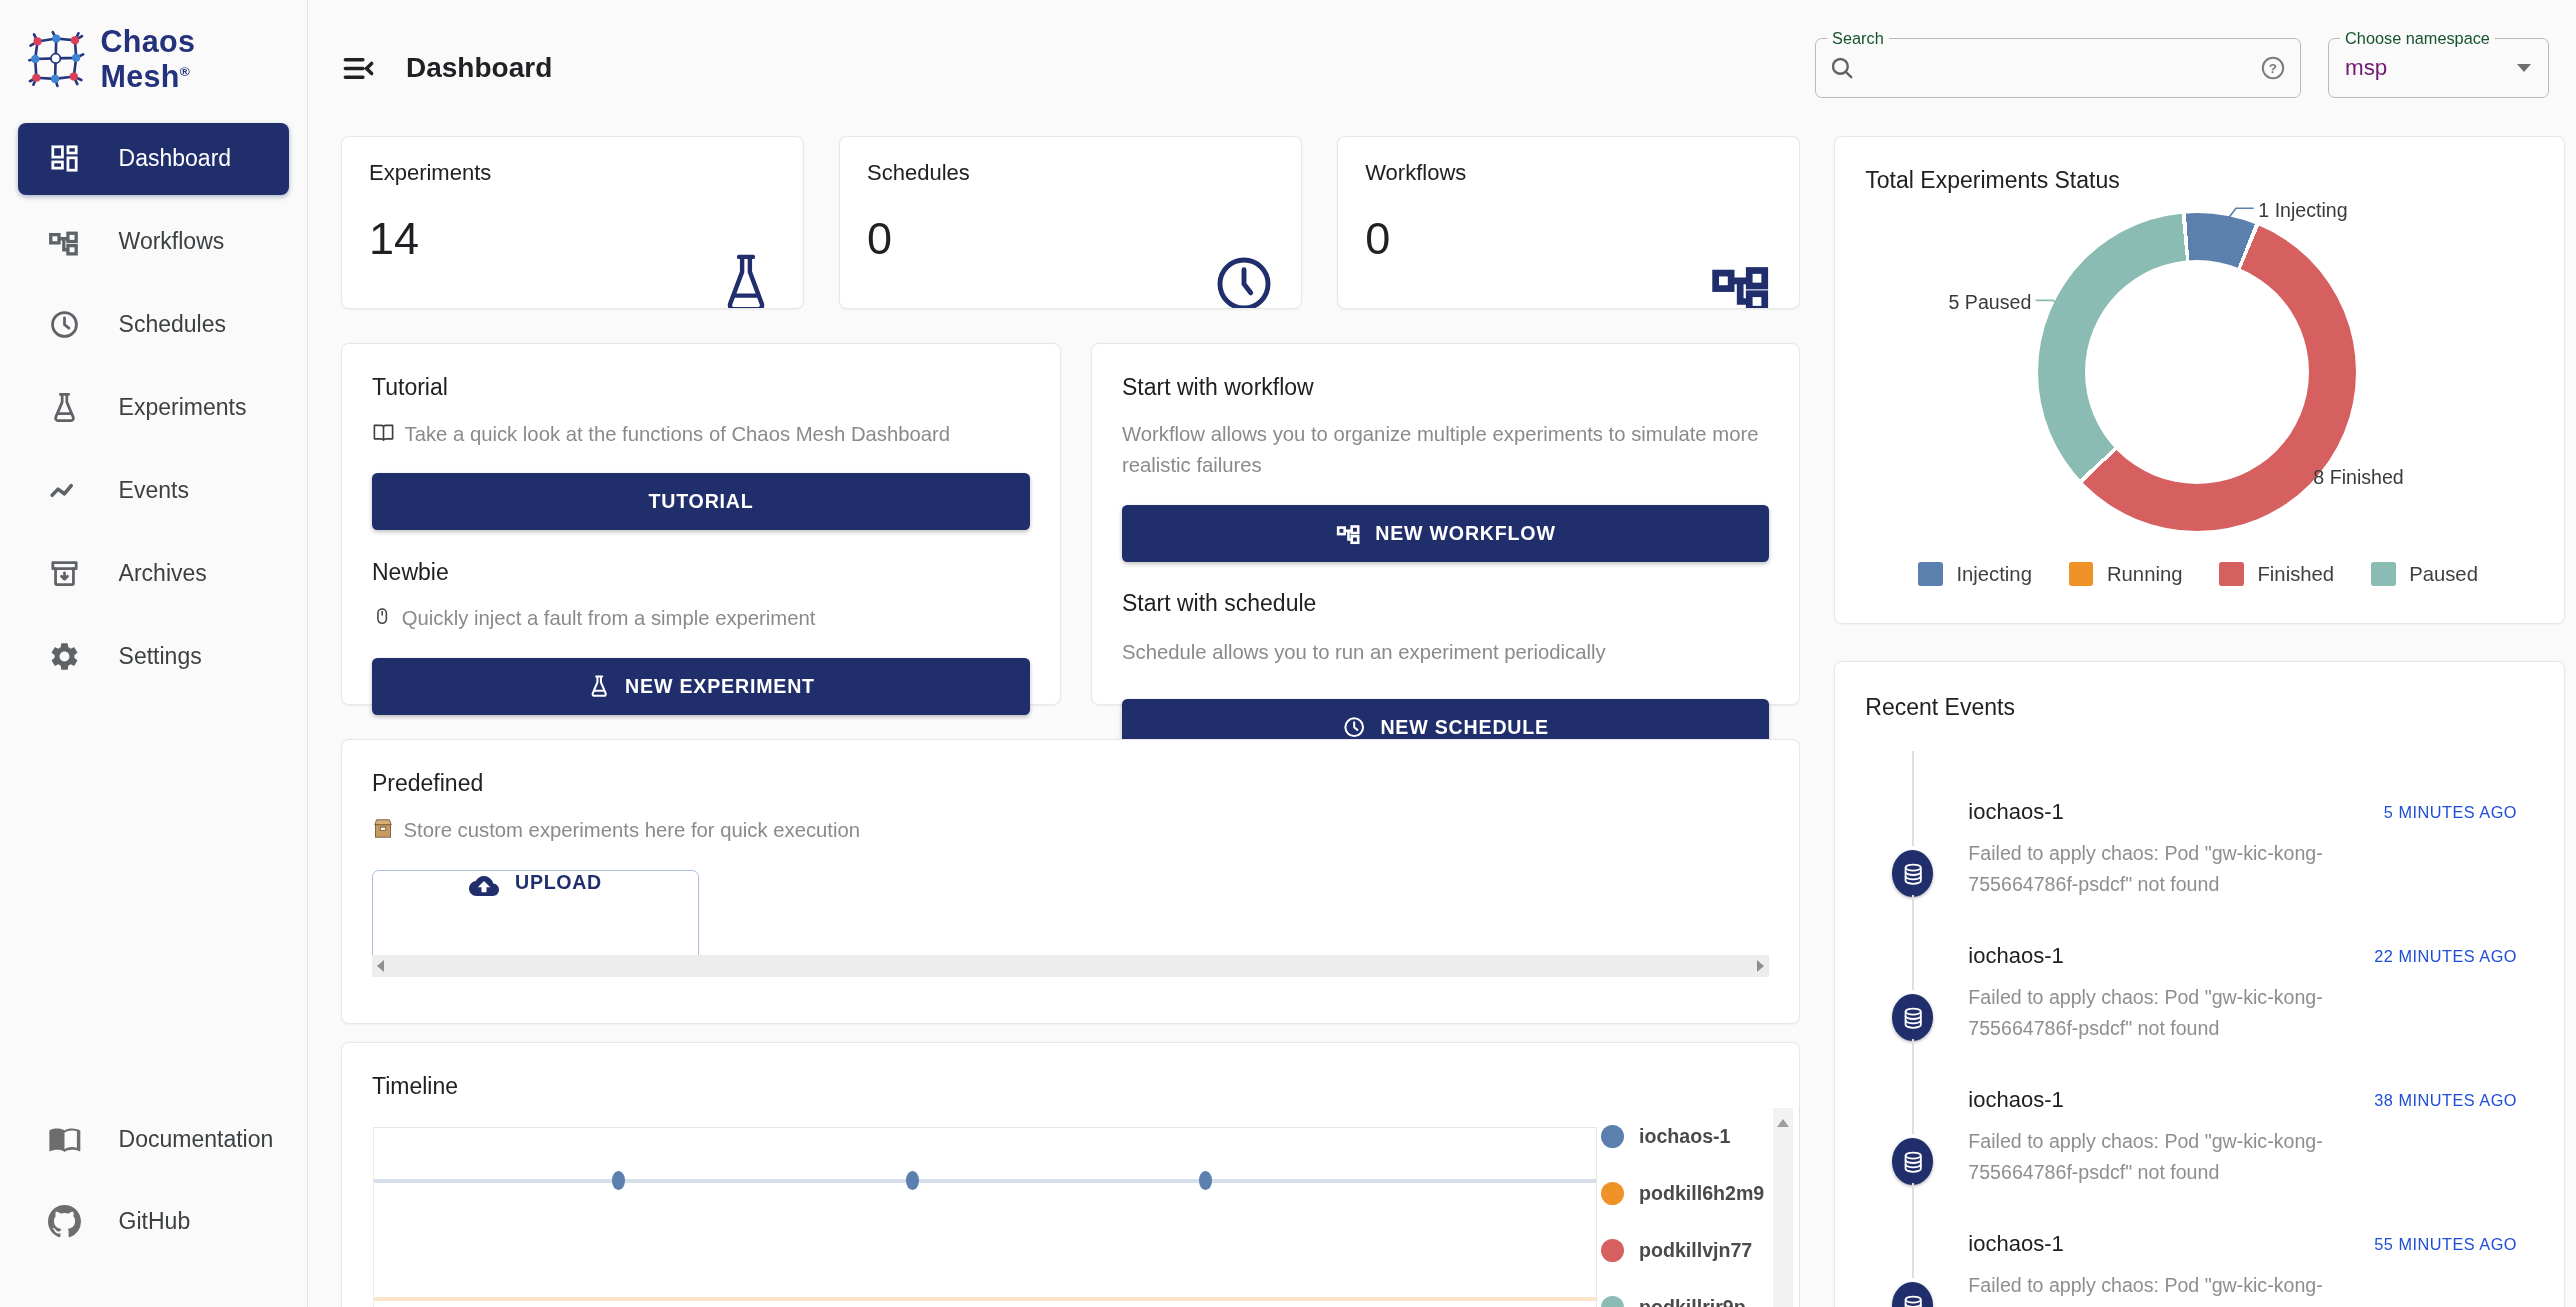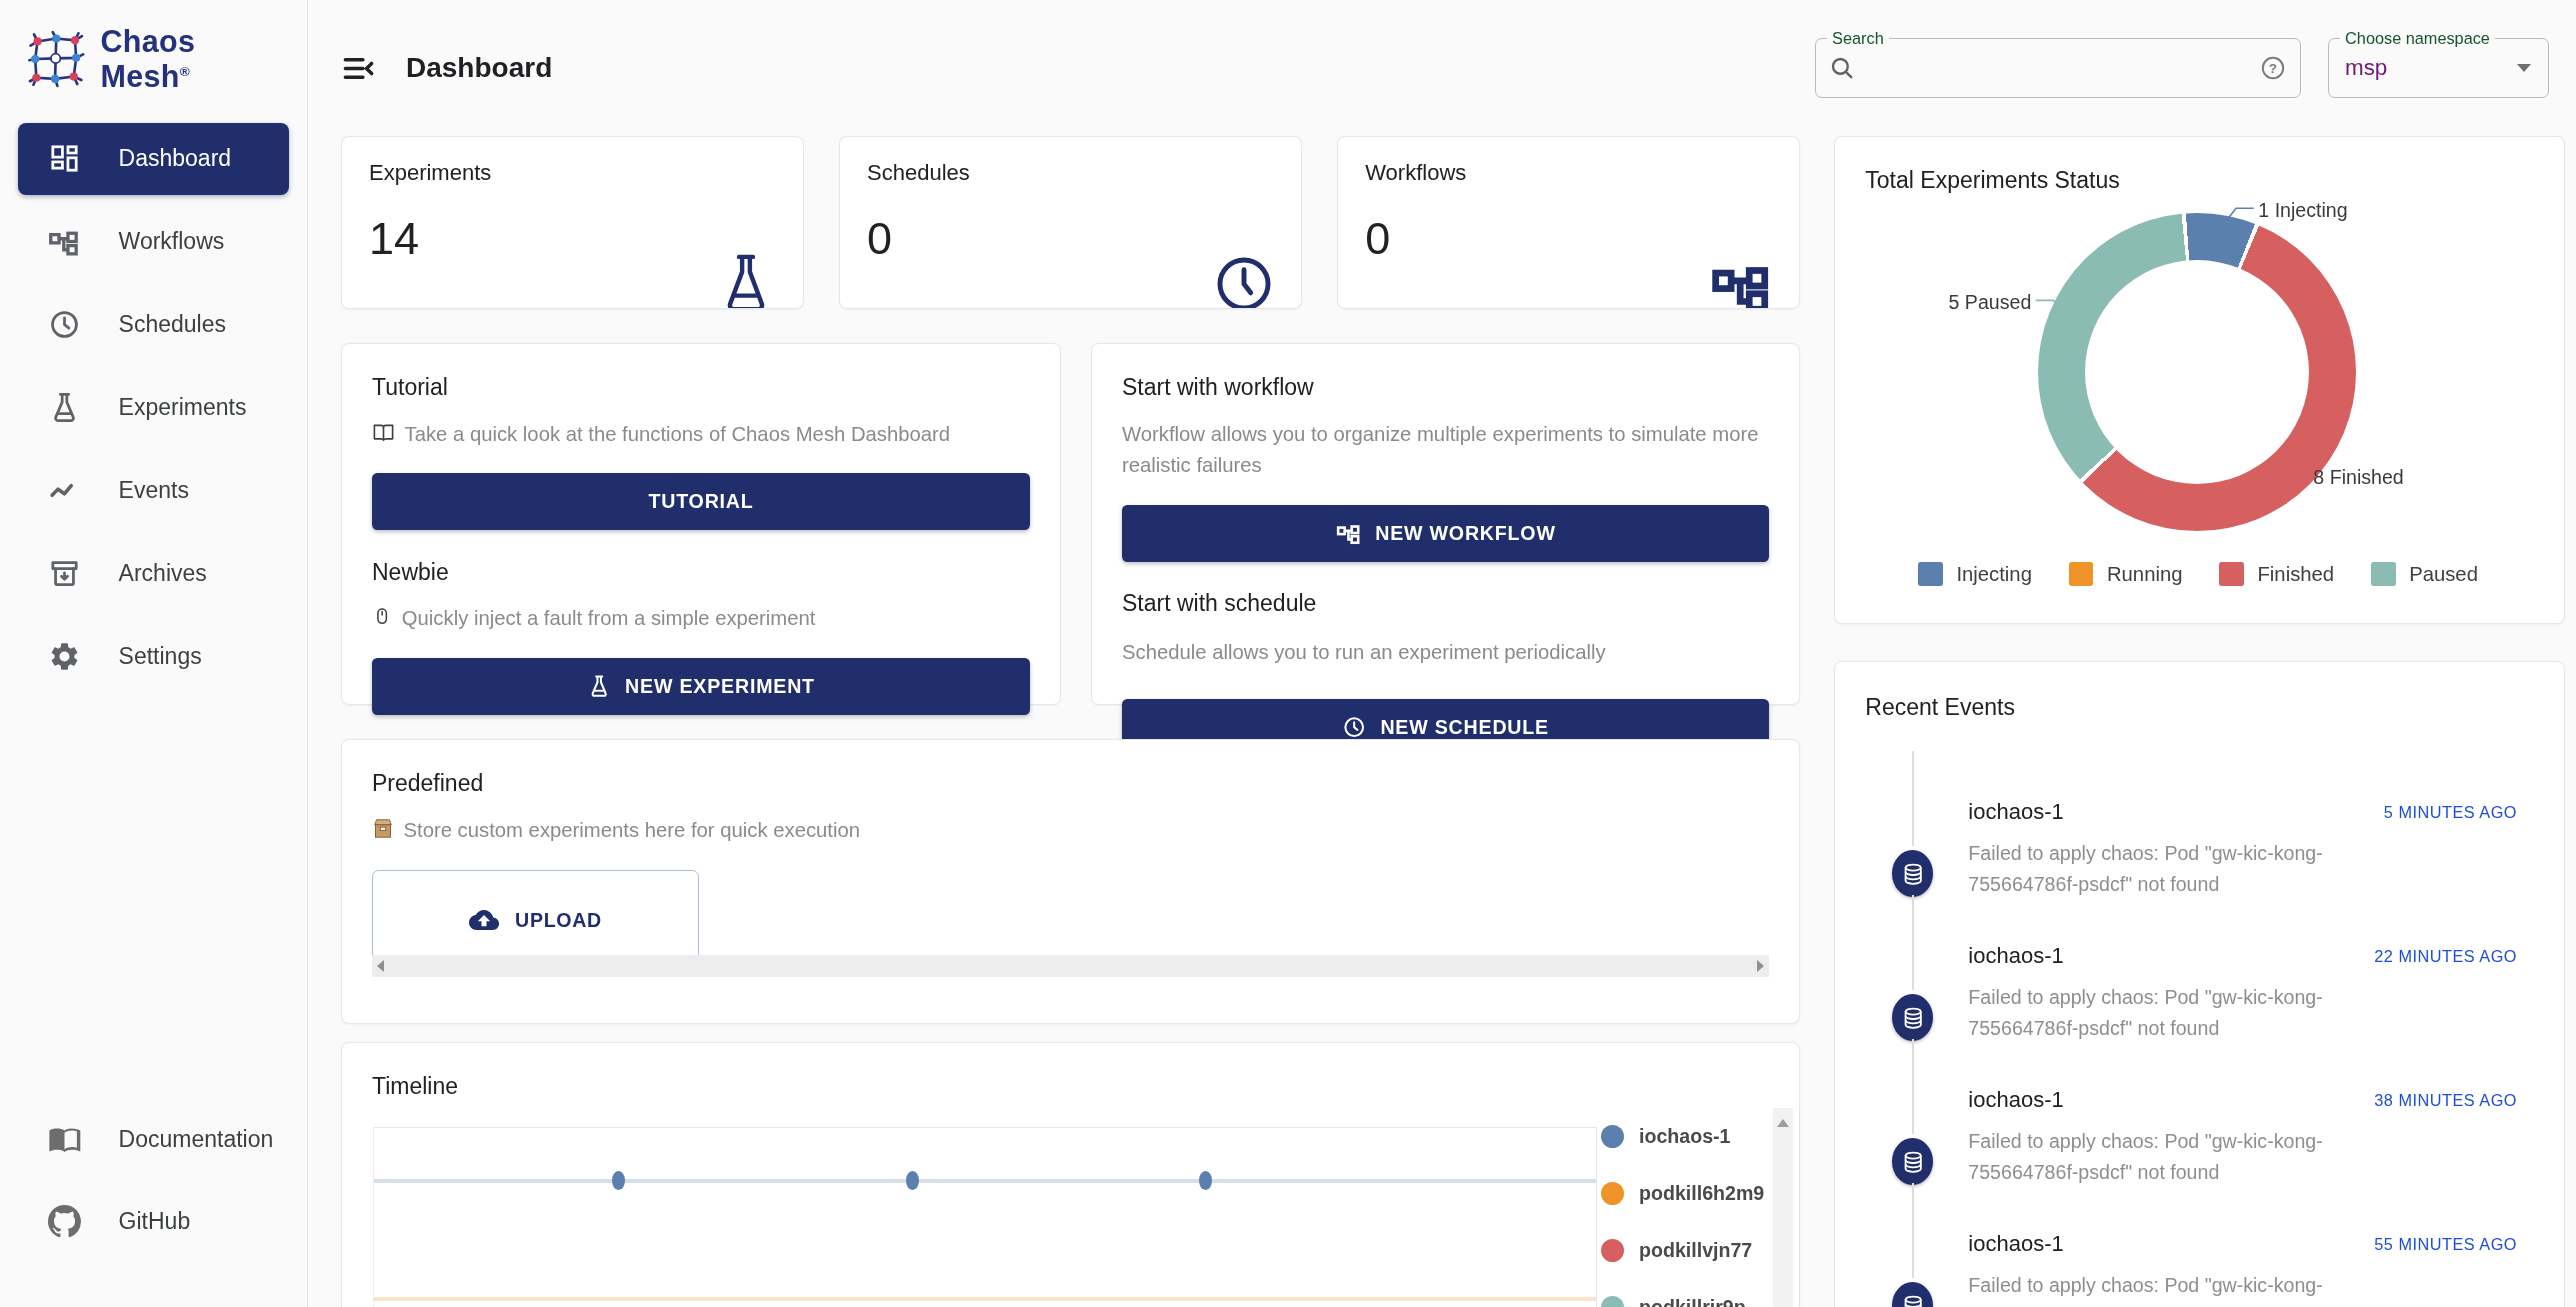--- a/index.html
+++ b/index.html
@@ -67,21 +67,21 @@
   .btn { margin-top:23px; height:57px; width:100%; background:#202e6c; border:none; border-radius:5.4px;
     color:#fff; font-size:19.6px; font-weight:bold; letter-spacing:0.8px; cursor:pointer;
     display:flex; align-items:center; justify-content:center; gap:13.6px;
     box-shadow:0 2px 4.1px rgba(0,0,0,.25); font-family:inherit; }
   .btn .icn { width:27px; height:27px; color:#fff; }
   .g-head2 { margin-top:28.5px; }
 
   
   .predefined-card { margin-top:34px; height:285px; padding:30px; position:relative; }
   .upload-box { margin-top:24.4px; width:327px; height:100px; border:1.4px solid #a9bfdd; border-radius:6.8px;
-    display:flex; align-items:center; justify-content:center; gap:16px; cursor:pointer; background:#fff; }
+    display:flex; align-items:flex-start; justify-content:center; gap:16px; cursor:pointer; background:#fff; }
   .upload-box .icn { width:30px; height:30px; color:#202e6c; }
   .upload-label { font-size:19.6px; font-weight:bold; color:#202e6c; letter-spacing:0.7px; }
   .hscroll { position:absolute; left:30px; right:30px; bottom:46px; height:22px; background:#ededed;
     display:flex; align-items:center; justify-content:space-between; padding:0 5.4px; cursor:pointer; }
   .tri-l { width:0; height:0; border-top:6.1px solid transparent; border-bottom:6.1px solid transparent;
     border-right:7.5px solid #8f8f8f; }
   .tri-r { width:0; height:0; border-top:6.1px solid transparent; border-bottom:6.1px solid transparent;
     border-left:7.5px solid #8f8f8f; }
 
   

